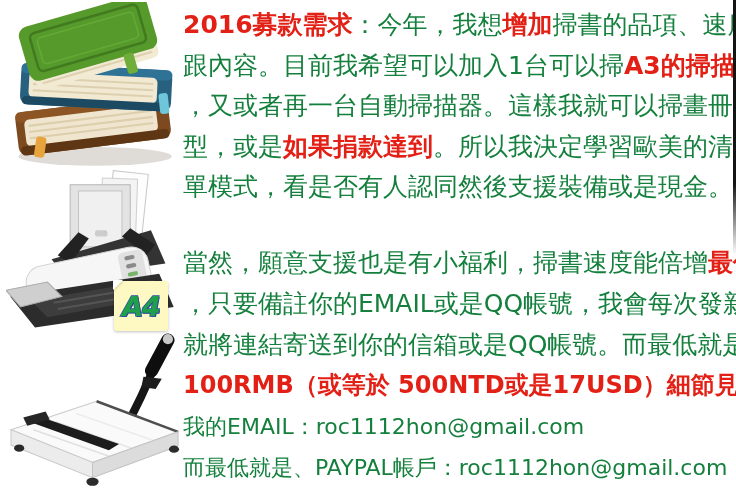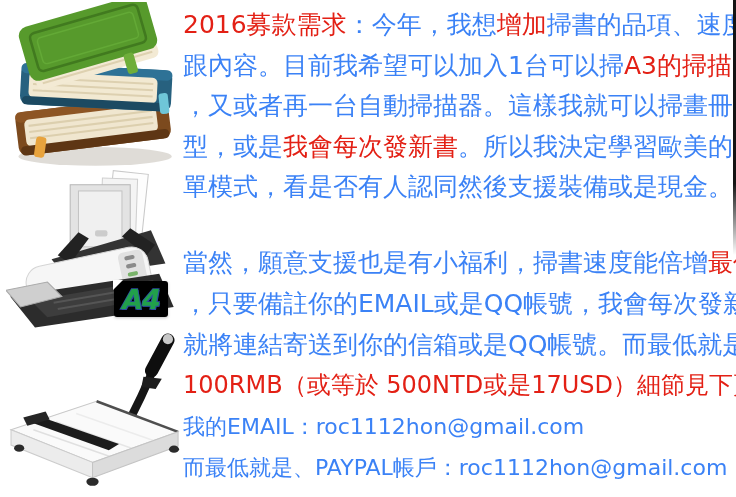--- a/index.html
+++ b/index.html
@@ -9,29 +9,29 @@
   }
   .img-box { position:absolute; }
   .books-box   { left:4px;  top:2px;   width:176px; height:166px; }
   .scanner-box { left:6px;  top:168px; width:176px; height:166px; }
   .cutter-box  { left:2px;  top:332px; width:180px; height:163px; }
   .img-box svg { width:100%; height:100%; display:block; }
 
   .para { position:absolute; left:183px; white-space:nowrap; color:#2f2f2f; }
   .p1 { top:5px;   font-size:25px; line-height:40.5px; }
   .p2 { top:242px; font-size:25px; line-height:41px; }
-  .black-seg { color:#3b82f6; }
-  .red-seg   { color:#e32015; font-weight:normal; }
+  .black-seg { color:#15803d; }
+  .red-seg   { color:#e32015; font-weight:bold; }
   .p2 .text-line:nth-child(4) { font-size:24px; }
   .p2 .text-line:nth-child(5) { font-size:22px; }
   .p2 .text-line:nth-child(6) { font-size:22px; }
 
   .a4-badge {
-    position:absolute; left:114px; top:281px; width:54px; height:36px;
-    background:#000000; border-radius:3px;
+    position:absolute; left:114px; top:281px; width:54px; height:50px;
+    background:#fef9c3; border-radius:3px;
     box-shadow:0 1px 3px rgba(0,0,0,0.25);
     display:flex; align-items:center; justify-content:center;
   }
   .a4-badge::before {
     content:""; position:absolute; left:-1px; top:-1px;
     border-style:solid; border-width:10px 10px 0 0;
     border-color:#ffffff transparent transparent transparent;
     filter:drop-shadow(1px 1px 1px rgba(0,0,0,0.15));
   }
   .a4-text {
@@ -147,21 +147,21 @@
       <ellipse cx="16" cy="114" rx="5" ry="3.5" fill="#2b2b2b"></ellipse>
       <ellipse cx="88" cy="147" rx="6" ry="4" fill="#2b2b2b"></ellipse>
       <ellipse cx="168" cy="115" rx="5" ry="3.5" fill="#2b2b2b"></ellipse>
     </svg>
   </div>
 
   <div class="para p1">
       <div class="text-line"><span class="red-seg">2016募款需求</span><span class="black-seg">：今年，我想</span><span class="red-seg">增加</span><span class="black-seg">掃書的品項、速度</span></div>
       <div class="text-line"><span class="black-seg">跟內容。目前我希望可以加入1台可以掃</span><span class="red-seg">A3的掃描器</span></div>
       <div class="text-line"><span class="black-seg">，又或者再一台自動掃描器。這樣我就可以掃畫冊類</span></div>
-      <div class="text-line"><span class="black-seg">型，或是</span><span class="red-seg">我會每次發新書</span><span class="black-seg">。所以我決定學習歐美的清</span></div>
+      <div class="text-line"><span class="black-seg">型，或是</span><span class="red-seg">如果捐款達到</span><span class="black-seg">。所以我決定學習歐美的清</span></div>
       <div class="text-line"><span class="black-seg">單模式，看是否有人認同然後支援裝備或是現金。</span></div>
     </div>
 
   <div class="para p2">
       <div class="text-line"><span class="black-seg">當然，願意支援也是有小福利，掃書速度能倍增</span><span class="red-seg">最低額</span></div>
       <div class="text-line"><span class="black-seg">，只要備註你的EMAIL或是QQ帳號，我會每次發新書</span></div>
       <div class="text-line"><span class="black-seg">就將連結寄送到你的信箱或是QQ帳號。而最低就是</span></div>
       <div class="text-line"><span class="red-seg">100RMB（或等於 500NTD或是17USD）細節見下頁</span></div>
       <div class="text-line"><span class="black-seg">我的EMAIL：roc1112hon@gmail.com</span></div>
       <div class="text-line"><span class="black-seg">而最低就是、PAYPAL帳戶：roc1112hon@gmail.com</span></div>

